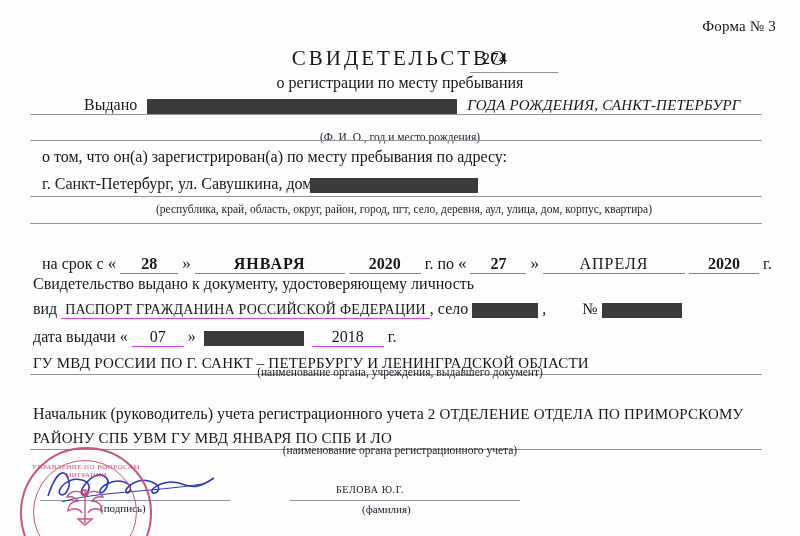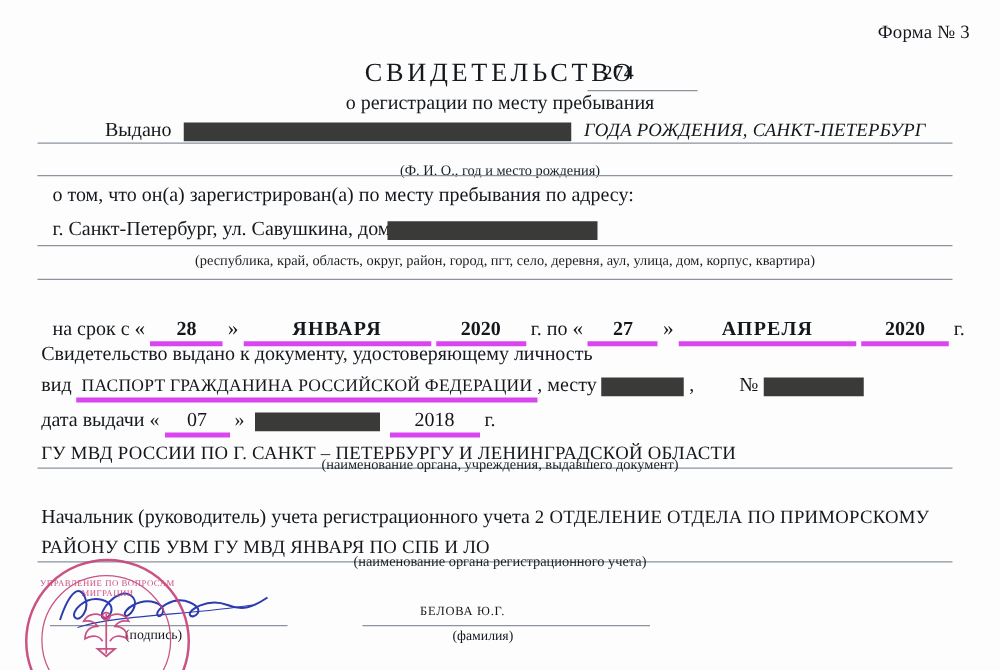--- a/index.html
+++ b/index.html
@@ -134,21 +134,21 @@
   }
   .signature {
     top: 462px;
     left: 42px;
     width: 180px;
     height: 44px;
     color: #2c3bb0;
   }
   .signature svg { display: block; }
 
-  .ul { display: inline-block; border-bottom: 4px solid #d946ef; }
+  .ul { display: inline-block; border-bottom: 1px solid #d946ef; }
   .nb { white-space: nowrap; }
 </style>
 </head>
 <body>
 
 <div id="page">
 
   <div class="abs form-no">Форма № 3</div>
 
   <div class="abs title">СВИДЕТЕЛЬСТВО</div>
@@ -179,30 +179,30 @@
     <span class="q">«</span>
     <span class="ul u-date" style="width:58px;font-weight:bold;">28</span>
     <span class="q">»</span>
     <span class="ul u-date" style="width:150px;font-weight:bold;letter-spacing:1px;">ЯНВАРЯ</span>
     <span class="ul u-date" style="width:72px;font-weight:bold;">2020</span>
     <span>г.</span>
     <span>по</span>
     <span class="q">«</span>
     <span class="ul u-date" style="width:56px;font-weight:bold;">27</span>
     <span class="q">»</span>
-    <span class="ul u-date" style="width:142px;font-weight:bold;letter-spacing:1px;margin-top:17px;">АПРЕЛЯ</span>
+    <span class="ul u-date" style="width:142px;font-weight:normal;letter-spacing:1px;margin-top:17px;">АПРЕЛЯ</span>
     <span class="ul u-date" style="width:70px;font-weight:bold;">2020</span>
     <span>г.</span>
   </div>
 
   <div class="abs doc1 lbl">Свидетельство выдано к документу, удостоверяющему личность</div>
 
   <div class="abs doc2 lbl nb">
     <span>вид</span>
-    <span class="ul" style="font-size:14px;letter-spacing:.2px;padding:0 4px;">ПАСПОРТ ГРАЖДАНИНА РОССИЙСКОЙ ФЕДЕРАЦИИ</span><span>, месту</span>
+    <span class="ul" style="font-size:14px;letter-spacing:.2px;padding:0 4px;">ПАСПОРТ ГРАЖДАНИНА РОССИЙСКОЙ ФЕДЕРАЦИИ</span><span>, село</span>
     <span class="redact" style="display:inline-block;width:66px;vertical-align:middle;"></span>
     <span>,</span>
     <span style="display:inline-block;width:28px;"></span>
     <span>№</span>
     <span class="redact" style="display:inline-block;width:80px;vertical-align:middle;"></span>
   </div>
 
   <div class="abs doc3 lbl nb">
     <span>дата выдачи</span>
     <span class="q">«</span>

